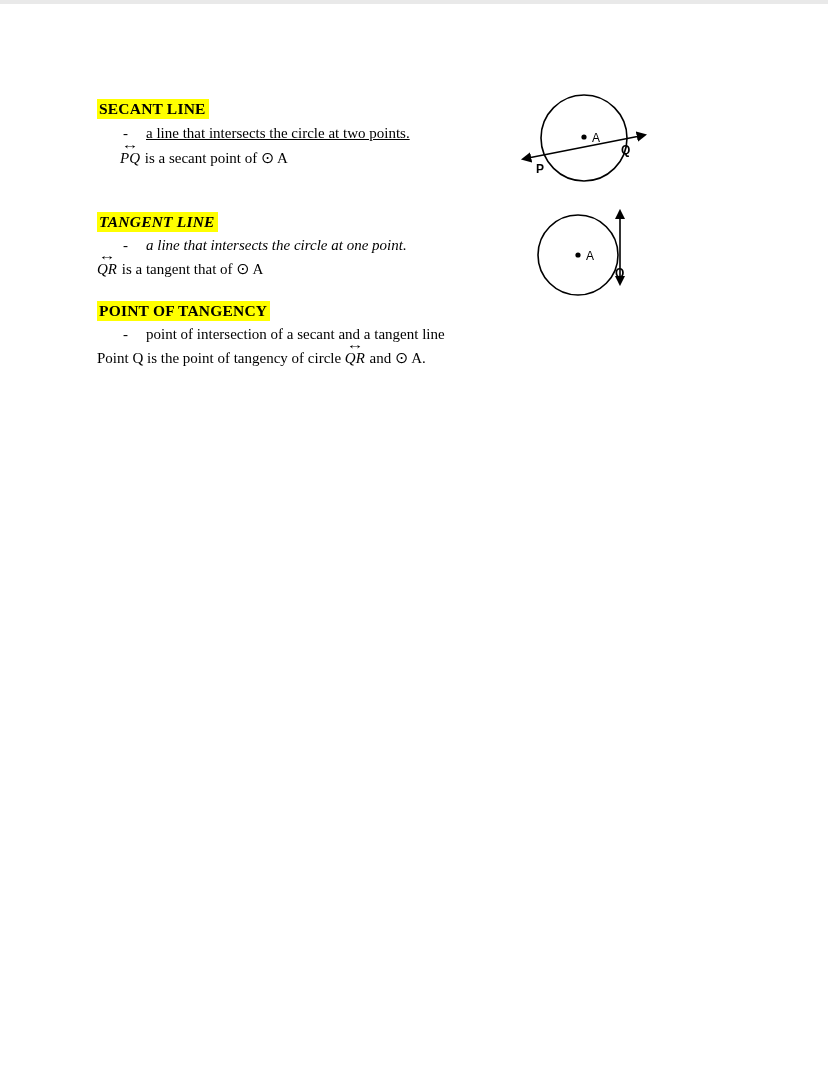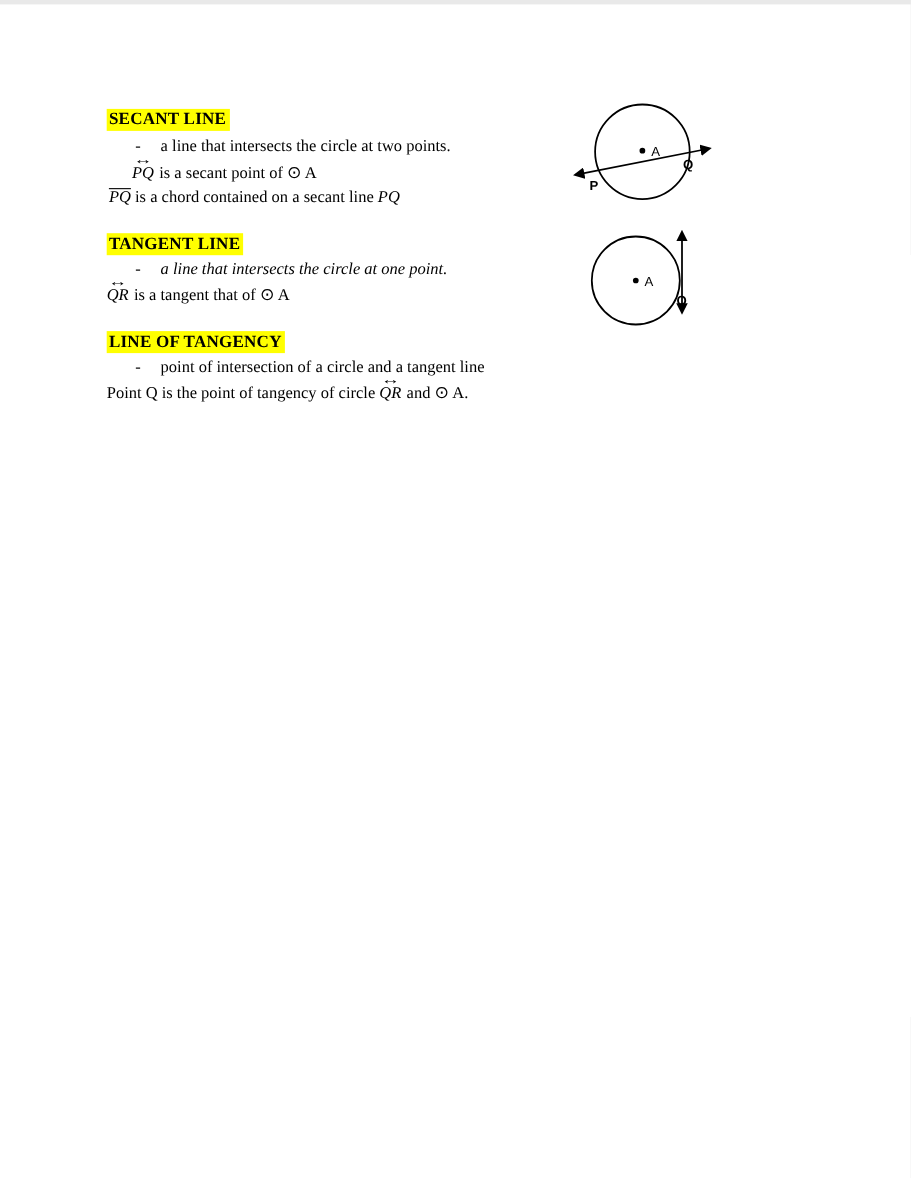--- a/index.html
+++ b/index.html
@@ -34,50 +34,47 @@
 </style>
 </head>
 <body>
 
 <div class="page">
 
   <div class="abs heading" style="left:97px; top:96px;">
     <span class="hl">SECANT LINE</span>
   </div>
 
-  <div class="abs body" style="left:123px; top:120px;">
+  <div class="abs body" style="left:123px; top:120px;text-decoration:underline;">
     <span class="dash">-</span><span>a line that intersects the circle at two points.</span>
   </div>
 
   <div class="abs body" style="left:120px; top:144px;">
     <span class="mover"><span class="arr">↔</span><span>PQ</span></span><span> is a secant point of </span><span class="odot">⊙</span><span> A</span>
   </div>
 
-  <div class="abs body" style="left:99px; top:167px;">
-    <span class="oline">PQ</span><span> is a chord contained on a secant line </span><span class="it">PQ</span>
-  </div>
 
-  <div class="abs heading" style="left:97px; top:209px;">
+  <div class="abs heading" style="left:97px; top:209px;font-style:italic;">
     <span class="hl">TANGENT LINE</span>
   </div>
 
   <div class="abs body" style="left:123px; top:232px;font-style:italic;">
     <span class="dash">-</span><span>a line that intersects the circle at one point.</span>
   </div>
 
   <div class="abs body" style="left:97px; top:255px;">
     <span class="mover"><span class="arr">↔</span><span>QR</span></span><span> is a tangent that of </span><span class="odot">⊙</span><span> A</span>
   </div>
 
   <div class="abs heading" style="left:97px; top:298px;">
-    <span class="hl">LINE OF TANGENCY</span>
+    <span class="hl">POINT OF TANGENCY</span>
   </div>
 
   <div class="abs body" style="left:123px; top:321px;">
-    <span class="dash">-</span><span>point of intersection of a circle and a tangent line</span>
+    <span class="dash">-</span><span>point of intersection of a secant and a tangent line</span>
   </div>
 
   <div class="abs body" style="left:97px; top:344px;">
     <span>Point Q is the point of tangency of circle </span><span class="mover"><span class="arr">↔</span><span>QR</span></span><span> and </span><span class="odot">⊙</span><span> A.</span>
   </div>
 
   <svg class="diag" style="left:516px; top:86px;" width="150" height="100" viewBox="0 0 150 100">
     <defs>
       <marker id="arrow1" viewBox="0 0 10 10" refX="8" refY="5" markerWidth="6.5" markerHeight="6.5" orient="auto-start-reverse">
         <path d="M0,0 L10,5 L0,10 z" fill="#000"></path>

